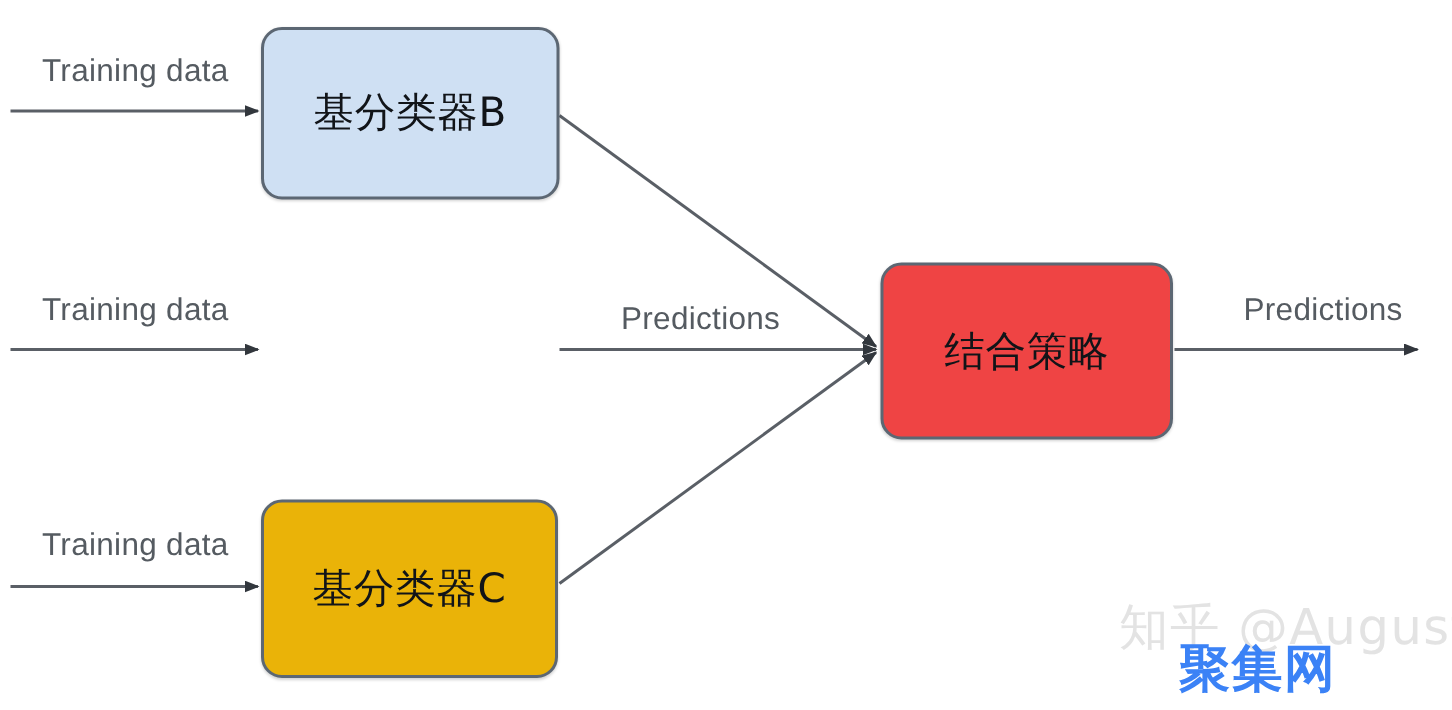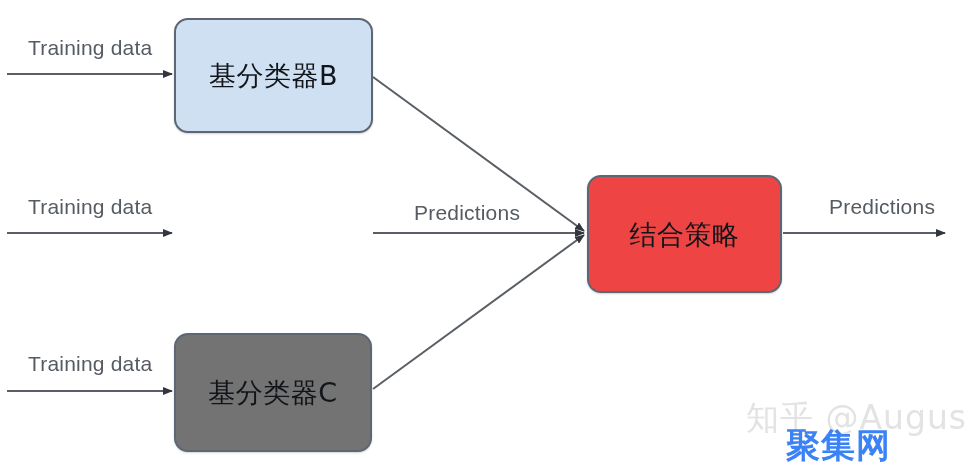--- a/index.html
+++ b/index.html
@@ -92,21 +92,21 @@
         <line x1="373" y1="389" x2="584" y2="235" stroke="#5a5f66" stroke-width="2" marker-end="url(#arrowhead)"></line>
         <line x1="783" y1="233" x2="945" y2="233" stroke="#5a5f66" stroke-width="2" marker-end="url(#arrowhead)"></line>
       </g>
   </svg>
 
   <div class="node-box" style="left: 174px; top: 18px; width: 199px; height: 115px; background: rgb(207, 224, 243); border-color: rgb(92, 103, 115);">
     <span class="node-label">基分类器B</span>
   </div>
 
 
-  <div class="node-box" style="left: 174px; top: 333px; width: 198px; height: 119px; background: #737373; border-color: rgb(92, 103, 115);">
+  <div class="node-box" style="left: 174px; top: 333px; width: 198px; height: 119px; background: #eab308; border-color: rgb(92, 103, 115);">
     <span class="node-label">基分类器C</span>
   </div>
 
   <div class="node-box" style="left: 587px; top: 175px; width: 195px; height: 118px; background: #ef4444; border-color: rgb(92, 103, 115); align-items: center;">
     <span class="node-label">结合策略</span>
   </div>
 
   <div class="edge-label" style="left: 28px; top: 36px; color: rgb(85, 91, 97);">Training data</div>
   <div class="edge-label" style="left: 28px; top: 195px; color: rgb(85, 91, 97);">Training data</div>
   <div class="edge-label" style="left: 28px; top: 352px; color: rgb(85, 91, 97);">Training data</div>

